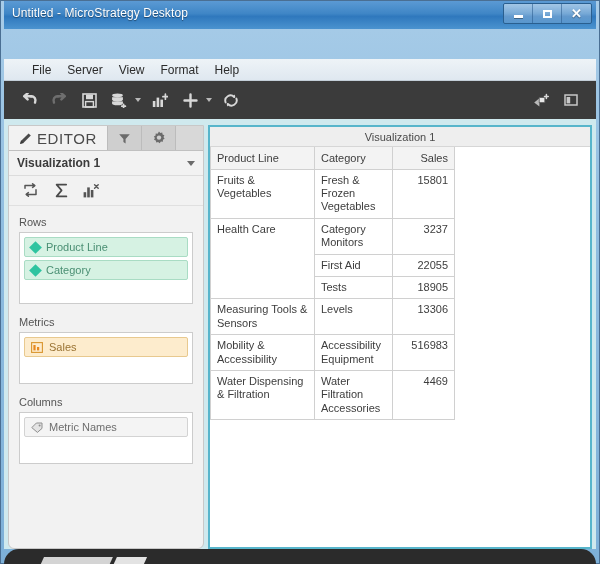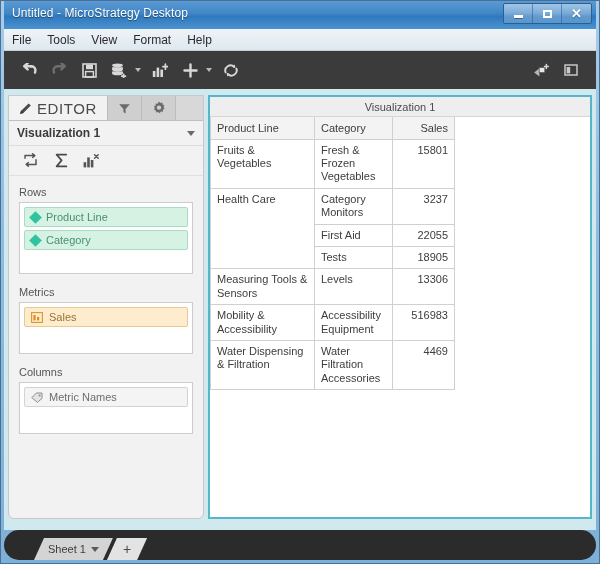--- a/index.html
+++ b/index.html
@@ -67,21 +67,22 @@
   .glyph-close { color: #fff; font-size: 13px; font-weight: bold; line-height: 1;
                  text-shadow: 0 1px 1px rgba(0,0,0,.4); }
 
   
   .menubar {
     flex: 0 0 22px;
     background: linear-gradient(180deg,#eef3f7,#dfe8f0);
     border-bottom: 1px solid #c3ced8;
     display: flex;
     align-items: center;
-    padding-left: 0;
+    padding-left: 20px;
+    margin-top: 30px;
   }
   .menu-item {
     font-size: 12px;
     color: #2b2b2b;
     padding: 2px 8px;
     cursor: default;
   }
 
   
   .toolbar {
@@ -321,21 +322,21 @@
         <div class="glyph-max"></div>
       </div>
       <div class="win-btn close">
         <div class="glyph-close">✕</div>
       </div>
     </div>
   </div>
 
   <div class="menubar">
     <div class="menu-item">File</div>
-    <div class="menu-item">Tools</div>
+    <div class="menu-item">Server</div>
     <div class="menu-item">View</div>
     <div class="menu-item">Format</div>
     <div class="menu-item">Help</div>
   </div>
 
   <div class="toolbar">
 
     <div class="tb-btn">
       <span>
         <svg width="17" height="15" viewBox="0 0 17 15">

